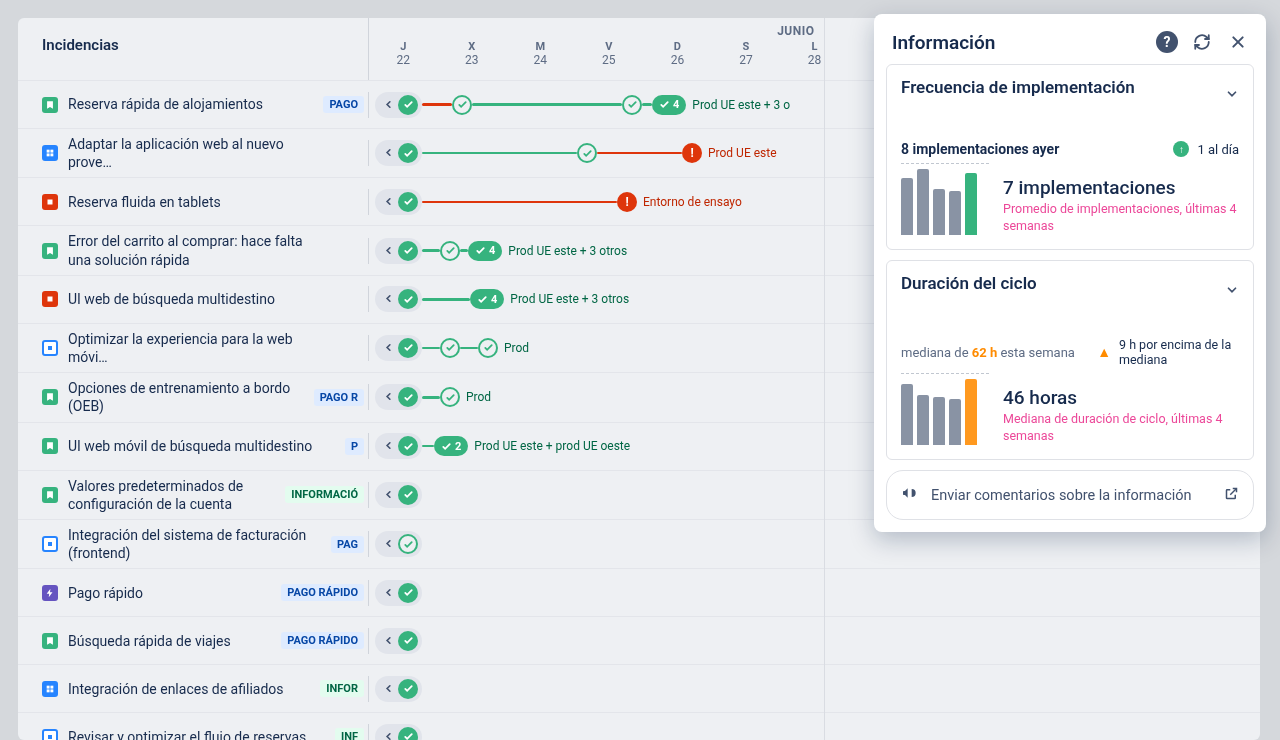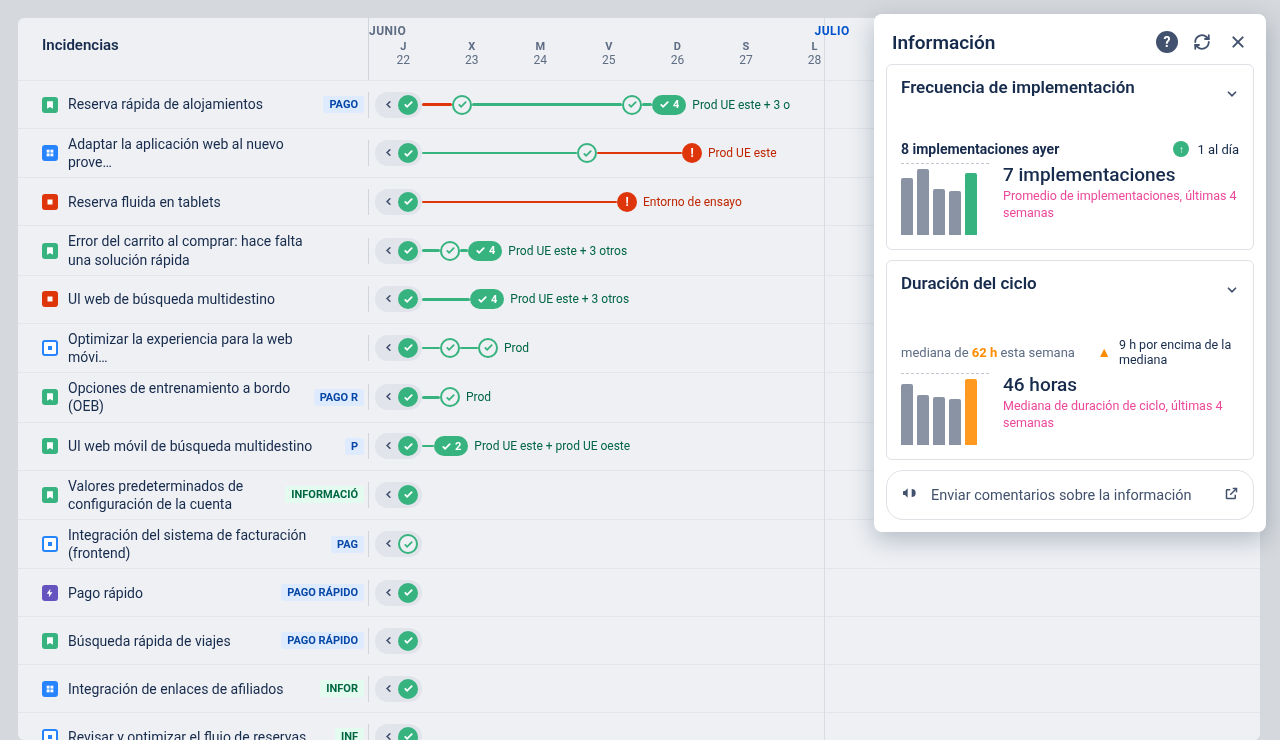--- a/index.html
+++ b/index.html
@@ -52,21 +52,21 @@
 
   .months-row {
     display: flex;
     justify-content: center;
     height: 20px;
     padding-top: 6px;
     font-size: 12px;
     font-weight: 700;
     letter-spacing: .5px;
   }
-  .month-seg { flex:1; text-align:left; }
+  .month-seg { flex:1; text-align:right; }
   .month-cur { color:#5e6c84; }
   .month-next { color:#0052cc; }
 
   .days-row {
     display: flex;
     height: 36px;
   }
   .day-col {
     flex:1;
     text-align:center;
@@ -246,21 +246,21 @@
   }
 
   .sub-row { display:flex; align-items:center; gap:8px; font-size:13px; margin-bottom:6px;margin-top:44px; }
   .deploys-left { font-weight:700; flex:1; font-size:14px;}
   .trend-up {
     width:16px;height:16px;border-radius:50%;background:#36B37E;color:#fff;
     display:flex;align-items:center;justify-content:center;font-size:10px;
   }
   .trend-warn { color:#FF8B00; font-size:14px; }
 
-  .card-body { display:flex; gap:14px; align-items:flex-start; }
+  .card-body { display:flex; gap:14px; align-items:flex-end; }
   .bars {
     width:88px; height:72px;
     display:flex; align-items:flex-end; gap:4px;
     border-top:1px dashed #c1c7d0;
     padding-top:2px;
     flex-shrink:0;
   }
   .bar { width:12px; background:#8993A4; border-radius:2px 2px 0 0; }
   .bar.hl-green { background:#36B37E; }
   .bar.hl-orange { background:#FF991F; }

